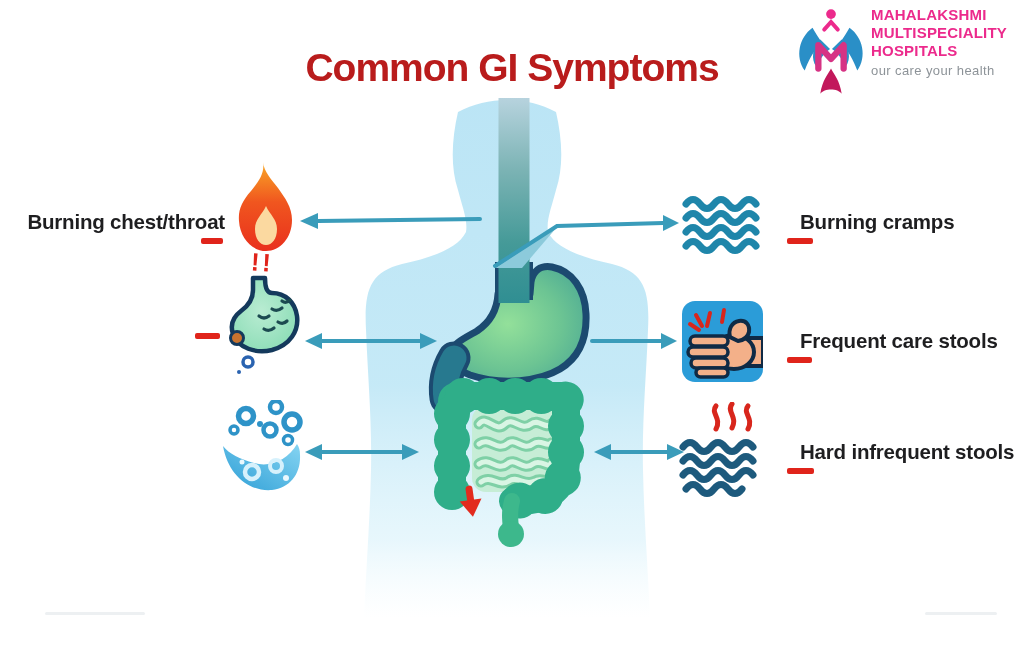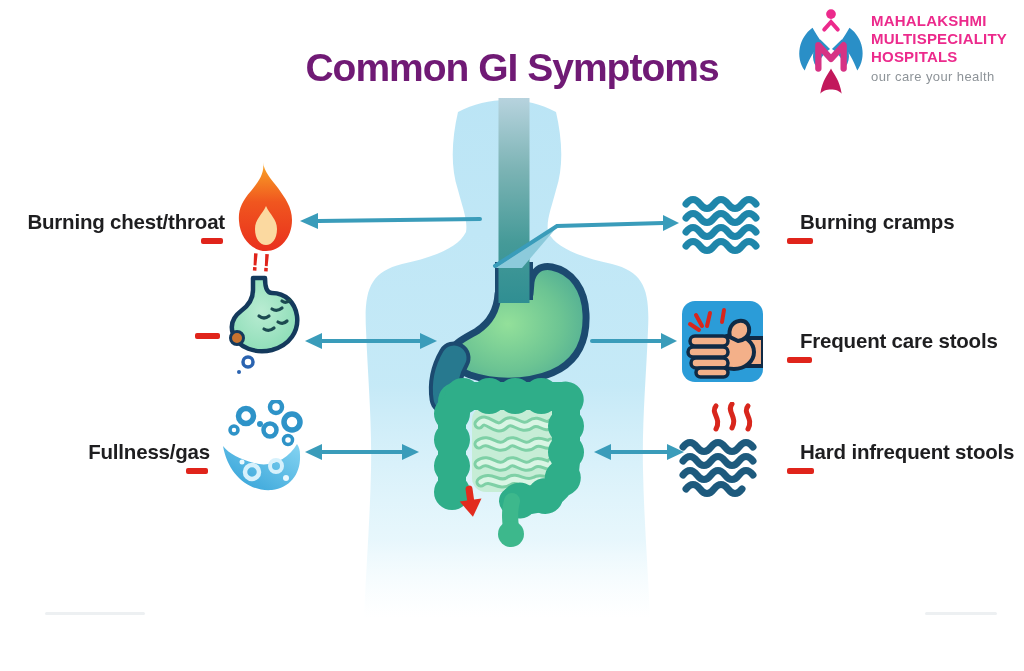--- a/index.html
+++ b/index.html
@@ -4,26 +4,26 @@
 <style>
   html,body{margin:0;padding:0;background:#fff;}
   #canvas{
     position:relative;width:1024px;height:671px;overflow:hidden;
     background:#ffffff;font-family:"Liberation Sans",sans-serif;
   }
   .abs{position:absolute;}
   
   #title{
     top:46px;left:0;right:0;text-align:center;
-    font-size:39px;font-weight:800;letter-spacing:-1px;color:#701a75;
+    font-size:39px;font-weight:800;letter-spacing:-1px;color:#b91c1c;
   }
   
   #logo{top:6px;left:795px;width:224px;display:flex;align-items:flex-start;}
   #logo-mark{width:72px;height:94px;flex:0 0 auto;}
-  #logo-text{margin-left:4px;margin-top:6px;}
+  #logo-text{margin-left:4px;}
   .logo-line{font-size:15px;font-weight:800;color:#ec2a8c;letter-spacing:.2px;line-height:18px;white-space:nowrap;}
   #logo-tagline{font-size:13px;color:#8d9398;letter-spacing:.4px;margin-top:3px;}
   
   .row{display:flex;flex-direction:column;}
   .row-left{align-items:flex-end;text-align:right;}
   .row-right{align-items:flex-start;text-align:left;}
   .sym-label{font-size:20.5px;font-weight:700;color:#1e1e20;letter-spacing:-.2px;line-height:24px;white-space:nowrap;margin-left:14px;}
   .red-dash{height:6px;border-radius:2px;background:#e0241b;margin-top:4px;}
   #alert-marks{
     top:250px;left:251px;color:#e0241b;font-size:25px;font-weight:800;
@@ -156,24 +156,20 @@
     </div>
   </div>
 
   <div class="abs row row-left" style="top:210px;left:20px;width:205px;">
     <div class="sym-label">Burning chest/throat</div>
     <div class="red-dash" style="width:22px;margin-right:2px;"></div>
   </div>
   <div class="abs row row-left" style="top:329px;left:20px;width:200px;">
     <div class="red-dash" style="width:25px;"></div>
   </div>
-  <div class="abs row row-left" style="top:440px;left:20px;width:190px;">
-    <div class="sym-label">Fullness/gas</div>
-    <div class="red-dash" style="width:22px;margin-right:2px;"></div>
-  </div>
 
   <div class="abs row row-right" style="top:210px;left:786px;">
     <div class="sym-label">Burning cramps</div>
     <div class="red-dash" style="width:26px;margin-left:1px;"></div>
   </div>
   <div class="abs row row-right" style="top:329px;left:786px;">
     <div class="sym-label">Frequent care stools</div>
     <div class="red-dash" style="width:25px;margin-left:1px;"></div>
   </div>
   <div class="abs row row-right" style="top:440px;left:786px;">

